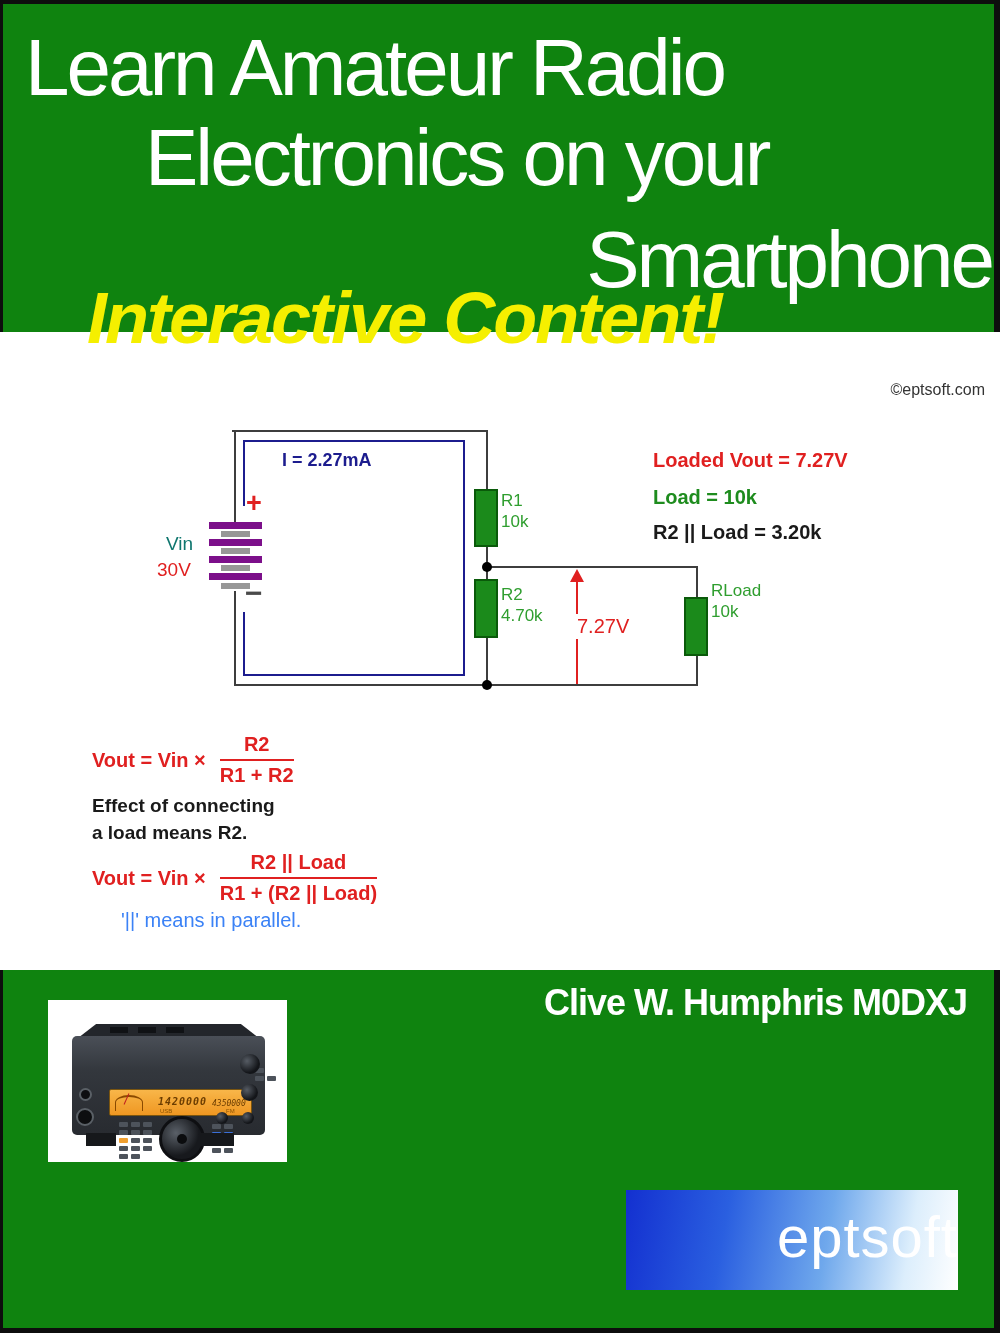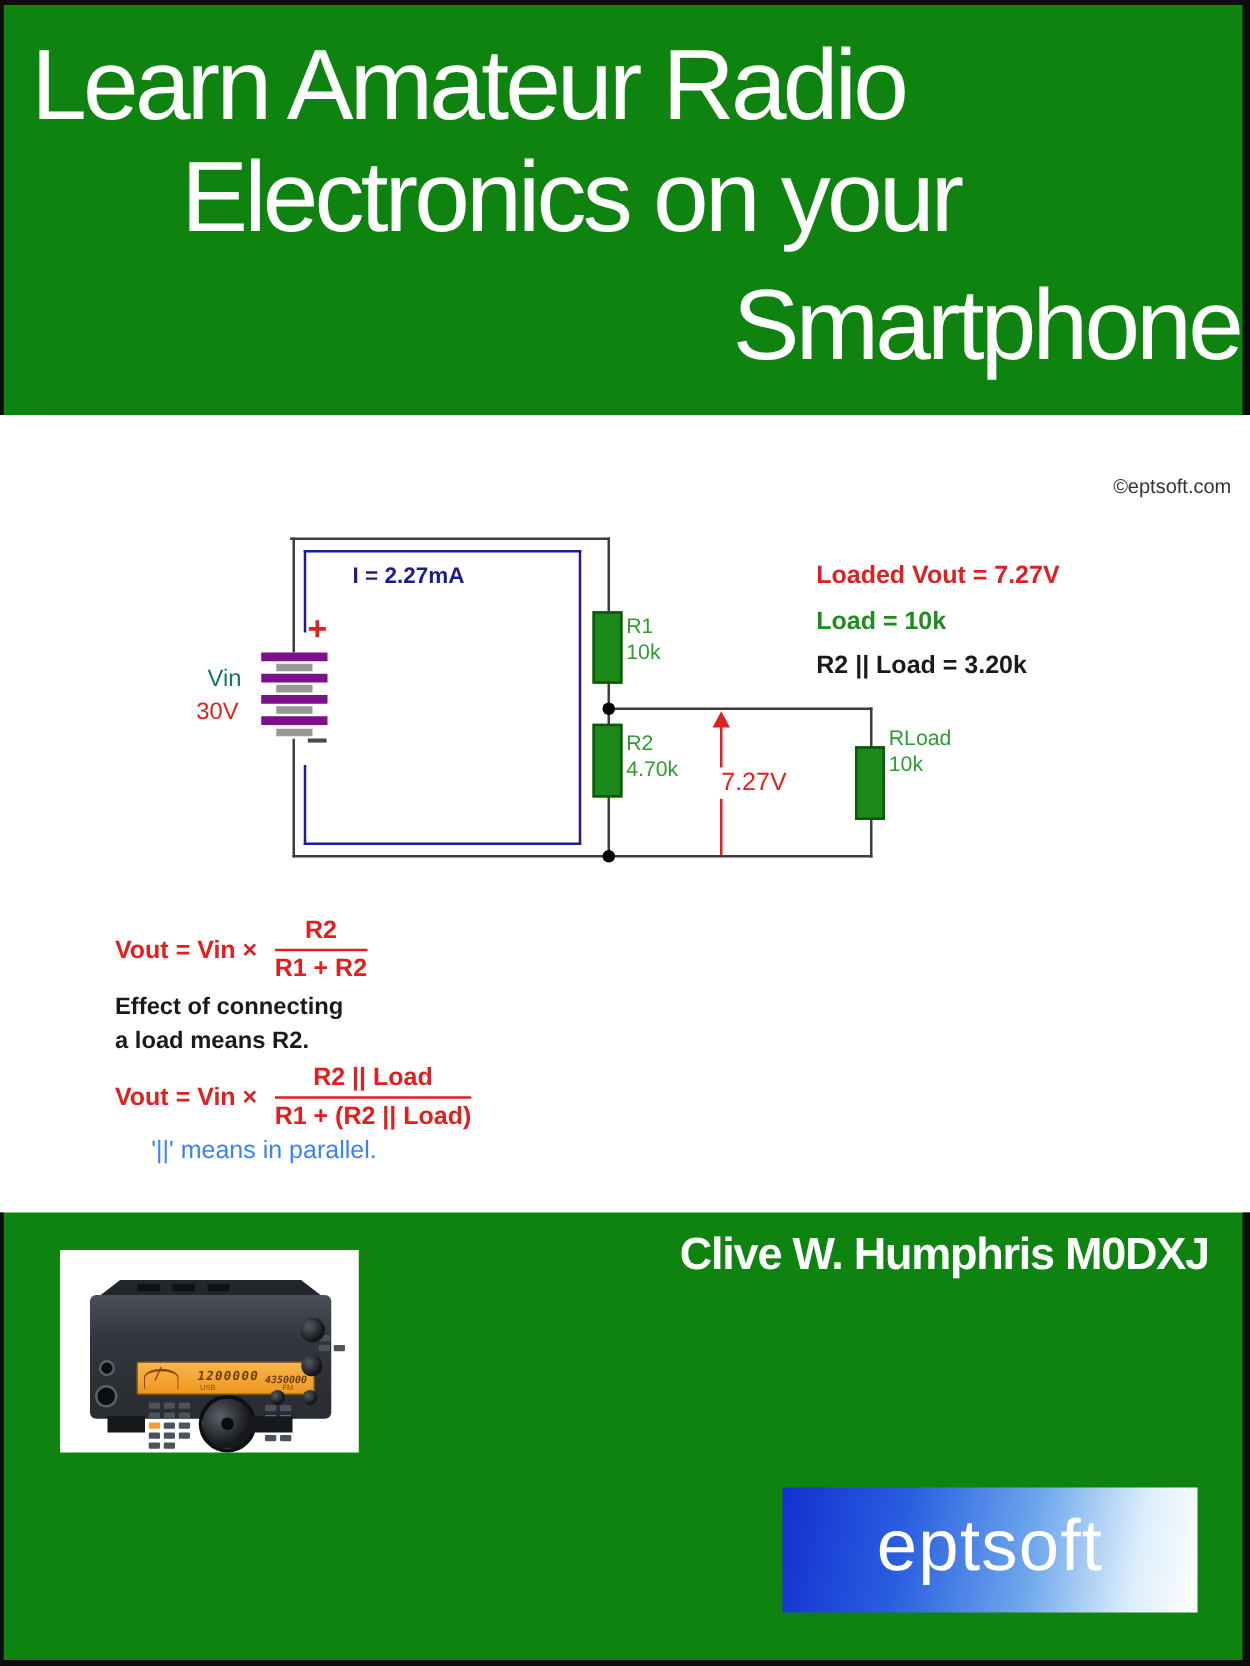--- a/index.html
+++ b/index.html
@@ -53,37 +53,37 @@
   .formula .den{border-top:2px solid #e02020;padding-top:3px;margin-top:3px;}
   .note{position:absolute;left:92px;top:792px;color:#1a1a1a;font-size:19px;font-weight:bold;line-height:27px;white-space:nowrap;}
   .parallel-hint{position:absolute;left:121px;top:909px;color:#3b82f6;font-size:20px;white-space:nowrap;}
 
   
   .author{position:absolute;right:33px;top:982px;color:#ffffff;font-size:36px;font-weight:bold;
           letter-spacing:-1px;white-space:nowrap;}
   .radio-box{position:absolute;left:48px;top:1000px;width:239px;height:162px;background:#ffffff;}
   .logo{position:absolute;left:626px;top:1190px;width:332px;height:100px;
         background:linear-gradient(100deg,#1330d0 0%,#2a5fe0 30%,#6fa8ec 60%,#dceefc 84%,#ffffff 100%);}
-  .logo span{display:block;text-align:center;margin-top:18px;color:#ffffff;font-size:58px;
+  .logo span{display:block;text-align:right;margin-top:18px;color:#ffffff;font-size:58px;
              font-weight:400;letter-spacing:1px;line-height:1;}
 
   
   .r-lid{position:absolute;left:30px;top:24px;width:181px;height:14px;background:#23262b;
          clip-path:polygon(10% 0,90% 0,100% 100%,0 100%);}
   .r-vent{position:absolute;top:27px;width:18px;height:6px;background:#101215;}
   .r-body{position:absolute;left:24px;top:36px;width:193px;height:99px;border-radius:5px;
           background:linear-gradient(180deg,#4a4f57 0%,#33373d 35%,#282b30 100%);}
   .r-display{position:absolute;left:37px;top:53px;width:143px;height:27px;border-radius:2px;
              background:linear-gradient(180deg,#f8b649 0%,#ef9722 100%);border:1px solid #7a5510;box-sizing:border-box;}
   .r-meter{position:absolute;left:5px;top:5px;width:26px;height:14px;border-radius:26px 26px 0 0/14px 14px 0 0;
            border-top:2px solid #8a4a00;border-left:1px solid #8a4a00;border-right:1px solid #8a4a00;}
   .r-needle{position:absolute;left:16px;top:3px;width:1px;height:12px;background:#c02020;transform:rotate(24deg);}
   .r-vfoa{position:absolute;left:48px;top:6px;color:#6b3c00;font-size:10px;font-weight:bold;font-style:italic;
           font-family:"DejaVu Sans Mono",monospace;letter-spacing:1px;}
-  .r-vfob{position:absolute;left:102px;top:9px;color:#6b3c00;font-size:8px;font-weight:bold;font-style:italic;
+  .r-vfob{position:absolute;left:102px;top:9px;color:#6b3c00;font-size:8px;font-weight:normal;font-style:italic;
           font-family:"DejaVu Sans Mono",monospace;}
   .r-modea{position:absolute;left:50px;bottom:1px;color:#8a5200;font-size:6px;}
   .r-modeb{position:absolute;left:116px;bottom:1px;color:#8a5200;font-size:6px;}
   .r-knob-main{position:absolute;left:87px;top:80px;width:46px;height:46px;border-radius:50%;
                background:radial-gradient(circle at 35% 35%,#5a6068,#17191d 62%);border:3px solid #0e0f12;box-sizing:border-box;}
   .r-knob-main::after{content:"";position:absolute;left:15px;top:15px;width:10px;height:10px;border-radius:50%;
                background:#0b0c0e;}
   .r-knob{position:absolute;border-radius:50%;background:radial-gradient(circle at 35% 35%,#565c64,#131519 65%);}
   .r-jack{position:absolute;border-radius:50%;background:#0d0e10;border:2px solid #5a6066;box-sizing:border-box;}
   .r-btns{position:absolute;width:9px;height:5px;background:#4d535b;border-radius:1px;}
@@ -97,20 +97,21 @@
 </style>
 </head>
 <body>
 
 <div class="page">
 
   <header class="band band-top">
     <div class="title" style="left:22px;top:24px;">Learn Amateur Radio</div>
     <div class="title" style="left:142px;top:114px;">Electronics on your</div>
     <div class="title" style="right:2px;top:216px;">Smartphone</div>
+    <div class="tagline" style="left:84px;top:278px;">Interactive Content!</div>
   </header>
 
   <section>
     <div class="copyright">©eptsoft.com</div>
 
     <div class="wire" style="left:232px;top:430px;width:256px;height:2px;"></div>
     <div class="wire" style="left:234px;top:430px;width:2px;height:92px;"></div>
     <div class="wire" style="left:234px;top:591px;width:2px;height:95px;"></div>
     <div class="wire" style="left:234px;top:684px;width:464px;height:2px;"></div>
     <div class="wire" style="left:486px;top:430px;width:2px;height:256px;"></div>
@@ -191,21 +192,21 @@
 
   <div class="radio-box">
     <div class="r-lid"></div>
     <div class="r-vent" style="left:62px;"></div>
     <div class="r-vent" style="left:90px;"></div>
     <div class="r-vent" style="left:118px;"></div>
     <div class="r-body">
       <div class="r-display">
         <div class="r-meter"></div>
         <div class="r-needle"></div>
-        <span class="r-vfoa">1200000</span>
+        <span class="r-vfoa">1420000</span>
         <span class="r-vfob">4350000</span>
         <span class="r-modea">USB</span>
         <span class="r-modeb">FM</span>
       </div>
       <div class="r-btns r-btns-a"></div>
       <div class="r-btns r-btns-b"></div>
       <div class="r-btns r-btns-c"></div>
       <div class="r-knob-main"></div>
       <div class="r-knob" style="left:168px;top:18px;width:20px;height:20px;"></div>
       <div class="r-knob" style="left:169px;top:48px;width:17px;height:17px;"></div>

